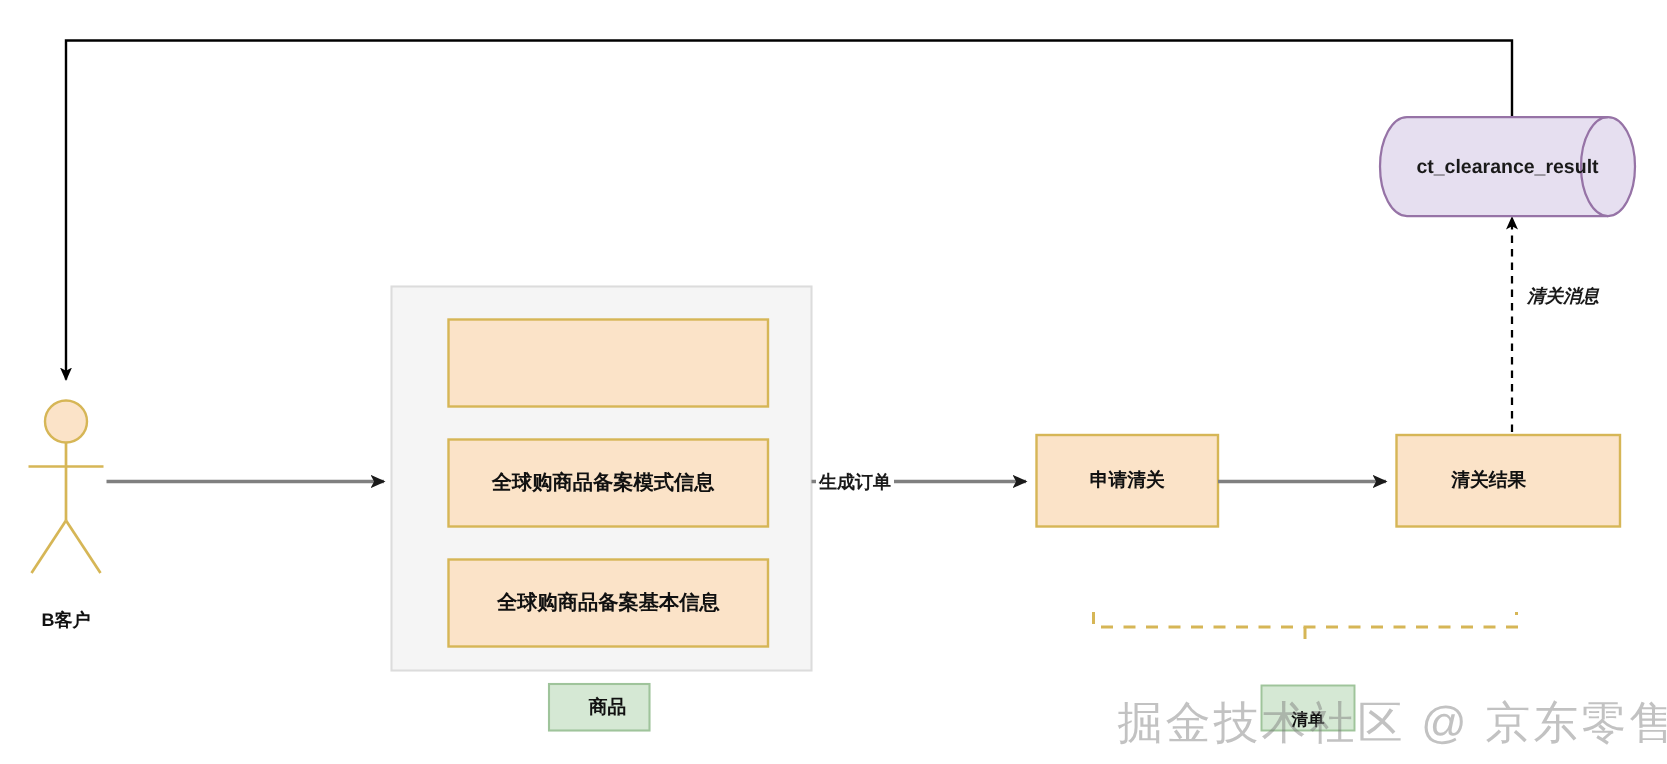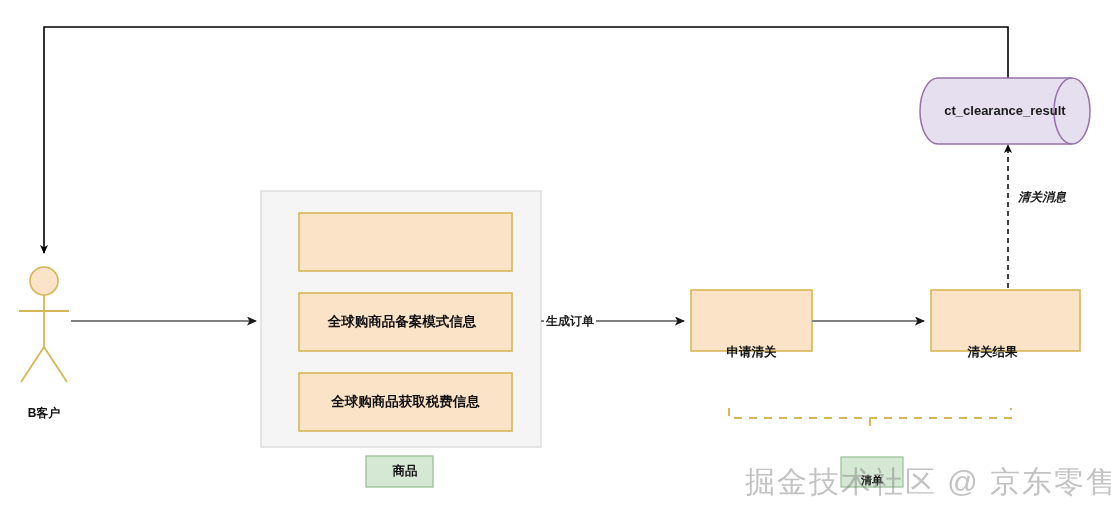--- a/index.html
+++ b/index.html
@@ -33,21 +33,20 @@
     font-weight: bold;
     color: #111111;
     pointer-events: none;
     line-height: 1.25;
   }
   .proc-label {
     font-size: 13.5px;
   }
   .small-proc-label {
     font-size: 12.5px;
-    margin-top: 32px;
   }
   .store-label {
     font-size: 13px;
     color: #1a1a1a;
   }
   .actor-label {
     font-size: 12px;
   }
   .green-label {
     font-size: 12.5px;
@@ -140,21 +139,21 @@
       <path d="M729,408 L729,418 L1011,418 L1011,408" fill="none" stroke="#d6b656" stroke-width="2" stroke-dasharray="8,7"></path>
       <line x1="870" y1="418" x2="870" y2="430" stroke="#d6b656" stroke-width="2" stroke-dasharray="8,7"></line>
     </g>
 
     <rect x="841" y="457" width="62" height="30" fill="#d5e8d4" stroke="#9fc49b" stroke-width="1.3"></rect>
   </svg>
 
 
   <div class="node-label proc-label" style="left:291px; top:293px; width:222px; height:58px;">全球购商品备案模式信息</div>
 
-  <div class="node-label proc-label" style="left:299px; top:373px; width:213px; height:58px;">全球购商品获取税费信息</div>
+  <div class="node-label proc-label" style="left:299px; top:373px; width:213px; height:58px;">全球购商品备案基本信息</div>
 
   <div class="node-label green-label" style="left:366px; top:456px; width:78px; height:31px;">商品</div>
 
   <div class="node-label actor-label" style="left:4px; top:404px; width:80px; height:18px;">B客户</div>
 
   <div class="node-label small-proc-label" style="left:691px; top:290px; width:121px; height:61px;">申请清关</div>
 
   <div class="node-label small-proc-label" style="left:931px; top:290px; width:123px; height:61px;">清关结果</div>
 
   <div class="node-label store-label" style="left:938px; top:78px; width:134px; height:66px;">ct_clearance_result</div>

